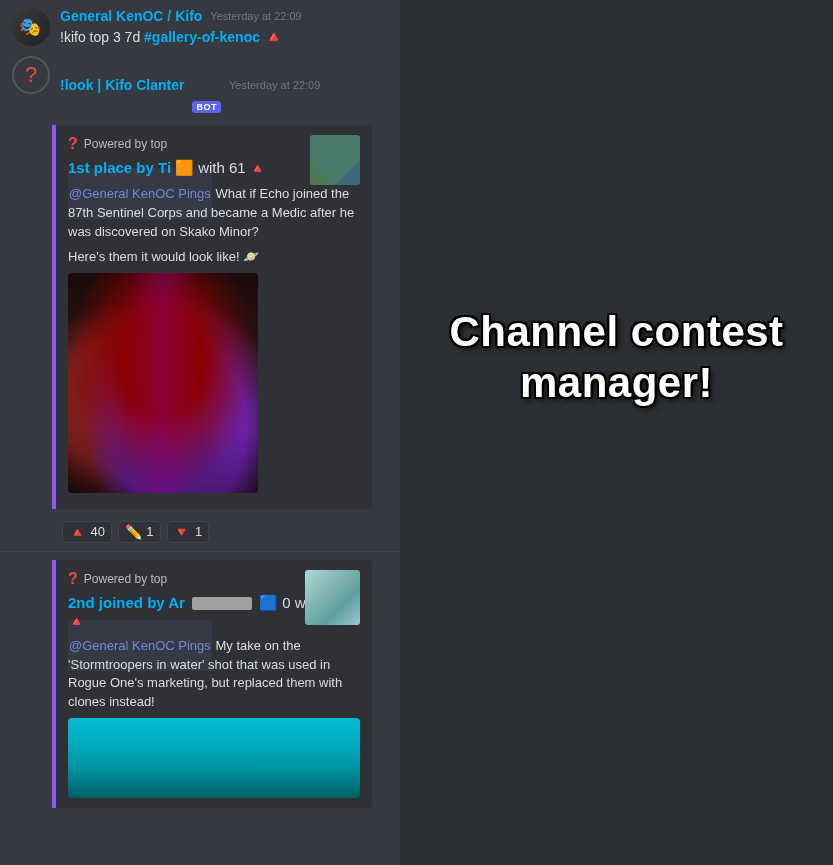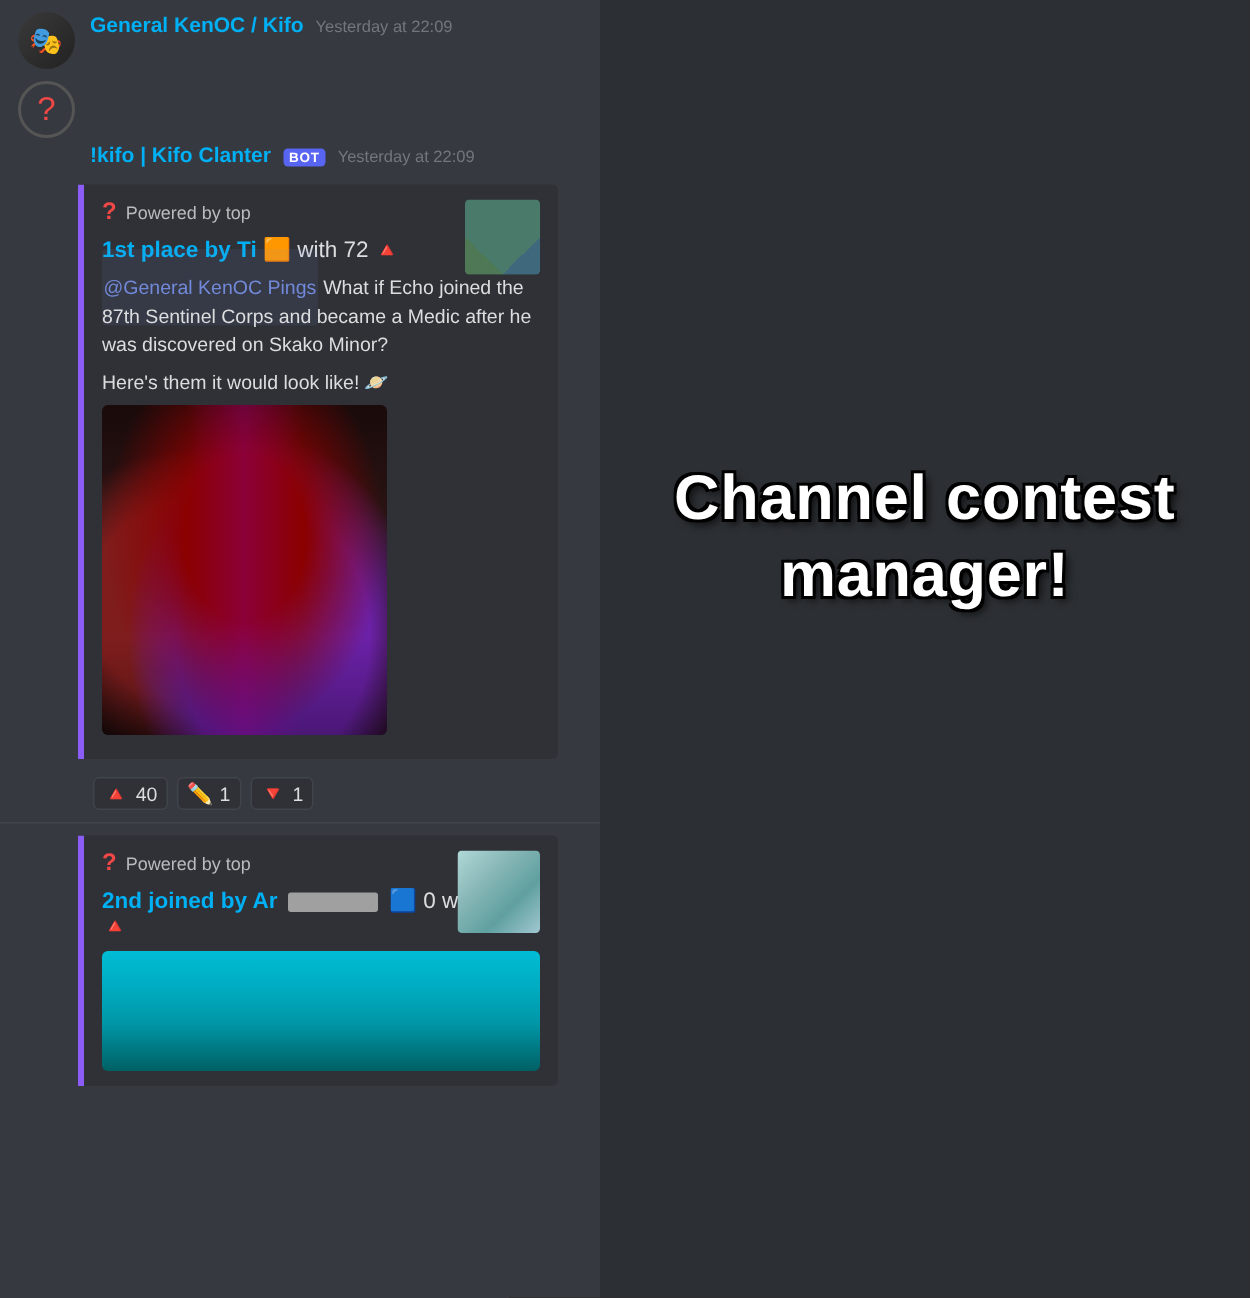--- a/index.html
+++ b/index.html
@@ -56,21 +56,21 @@
       color: #888;
       font-size: 18px;
     }
 
     .message-content {
       flex: 1;
     }
 
     .message-header {
       display: flex;
-      align-items: flex-end;
+      align-items: center;
       gap: 8px;
       margin-bottom: 2px;
     }
 
     .username {
       font-weight: 700;
       font-size: 14px;
       color: #00b0f4;
     }
 
@@ -337,49 +337,54 @@
 
   <div class="message-group">
     <div class="avatar">
       <div class="avatar-img">🎭</div>
     </div>
     <div class="message-content">
       <div class="message-header">
         <span class="username">General KenOC / Kifo</span>
         <span class="timestamp">Yesterday at 22:09</span>
       </div>
+      <div class="message-text">
+        <span>!kifo top 3 7d</span>
+        <span class="channel-tag">#gallery-of-kenoc</span>
+        <span class="up-arrow">🔺</span>
+      </div>
     </div>
   </div>
 
   <div class="bot-message">
     <div class="question-avatar">?</div>
     <div class="message-content">
       <div class="message-header">
-        <span class="username">!kifo | Kifo Clanter</span>
+        <span class="username">!look | Kifo Clanter</span>
         <span class="bot-badge">BOT</span>
         <span class="timestamp">Yesterday at 22:09</span>
       </div>
     </div>
   </div>
 
   <div class="embed-card" style="position:relative;">
     <div class="embed-thumb">
       <div class="thumb-pixel"></div>
     </div>
 
     <div class="embed-powered">
       <span class="embed-q">?</span>
       <span>Powered by top</span>
     </div>
 
     <div class="place-line">
       <span>
         <span>1st place by Ti</span>
         <span> 🟧 </span>
-        <span class="place-score">with 72</span>
+        <span class="place-score">with 61</span>
         <span class="up-arrow" style="font-size:14px;">🔺</span>
       </span>
     </div>
 
     <div class="embed-body-text">
       <span class="mention">@General KenOC Pings</span>
       <span> What if Echo joined the 87th Sentinel Corps and became a Medic after he was discovered on Skako Minor?</span>
     </div>
 
     <div class="embed-body-text">Here's them it would look like! 🪐</div>
@@ -419,20 +424,24 @@
     <div class="place-line">
       <span>
         <span>2nd joined by Ar</span>
         <span style="background:#a0a0a0;display:inline-block;width:60px;height:13px;vertical-align:middle;border-radius:2px;margin:0 3px;"></span>
         <span>🟦 </span>
         <span class="place-score">0 with 54</span>
         <span class="up-arrow" style="font-size:14px;">🔺</span>
       </span>
     </div>
 
+    <div class="embed-body-text">
+      <span class="mention">@General KenOC Pings</span>
+      <span> My take on the 'Stormtroopers in water' shot that was used in Rogue One's marketing, but replaced them with clones instead!</span>
+    </div>
 
     <div class="img-placeholder-2">
       <div class="pixel-art-2"></div>
     </div>
   </div>
 
 </div>
 
 <div class="right-panel">
   <div class="contest-text">Channel contest<br>manager!</div>

